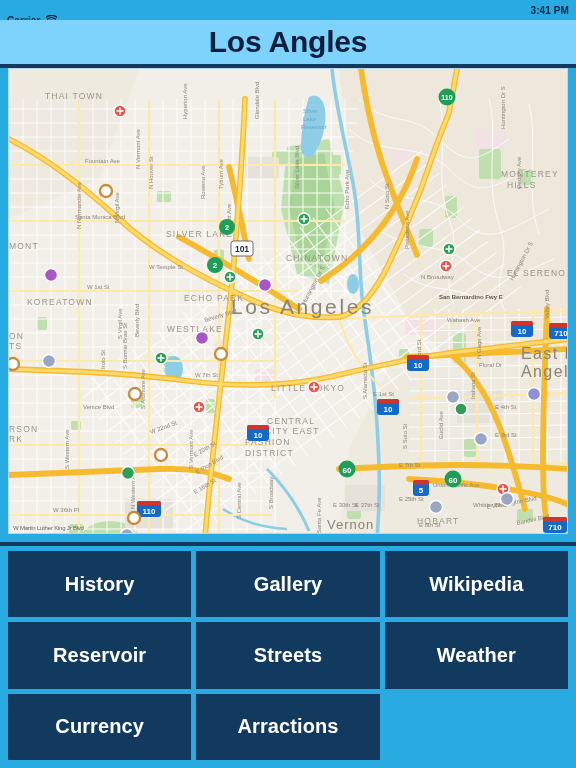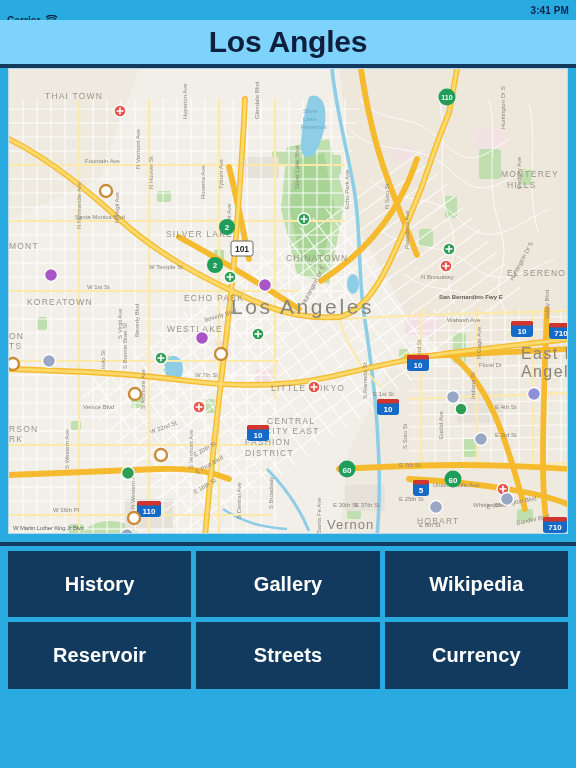--- a/index.html
+++ b/index.html
@@ -725,17 +725,19 @@
   </div>
 
   <div class="grid-wrap">
     <div class="grid-topline"></div>
     <div class="grid">
       <button class="gbtn">History</button>
       <button class="gbtn">Gallery</button>
       <button class="gbtn">Wikipedia</button>
       <button class="gbtn">Reservoir</button>
       <button class="gbtn">Streets</button>
+      <button class="gbtn">Weather</button>
       <button class="gbtn">Currency</button>
+      <button class="gbtn">Arractions</button>
     </div>
   </div>
 
 </div>
 
 </body></html>

